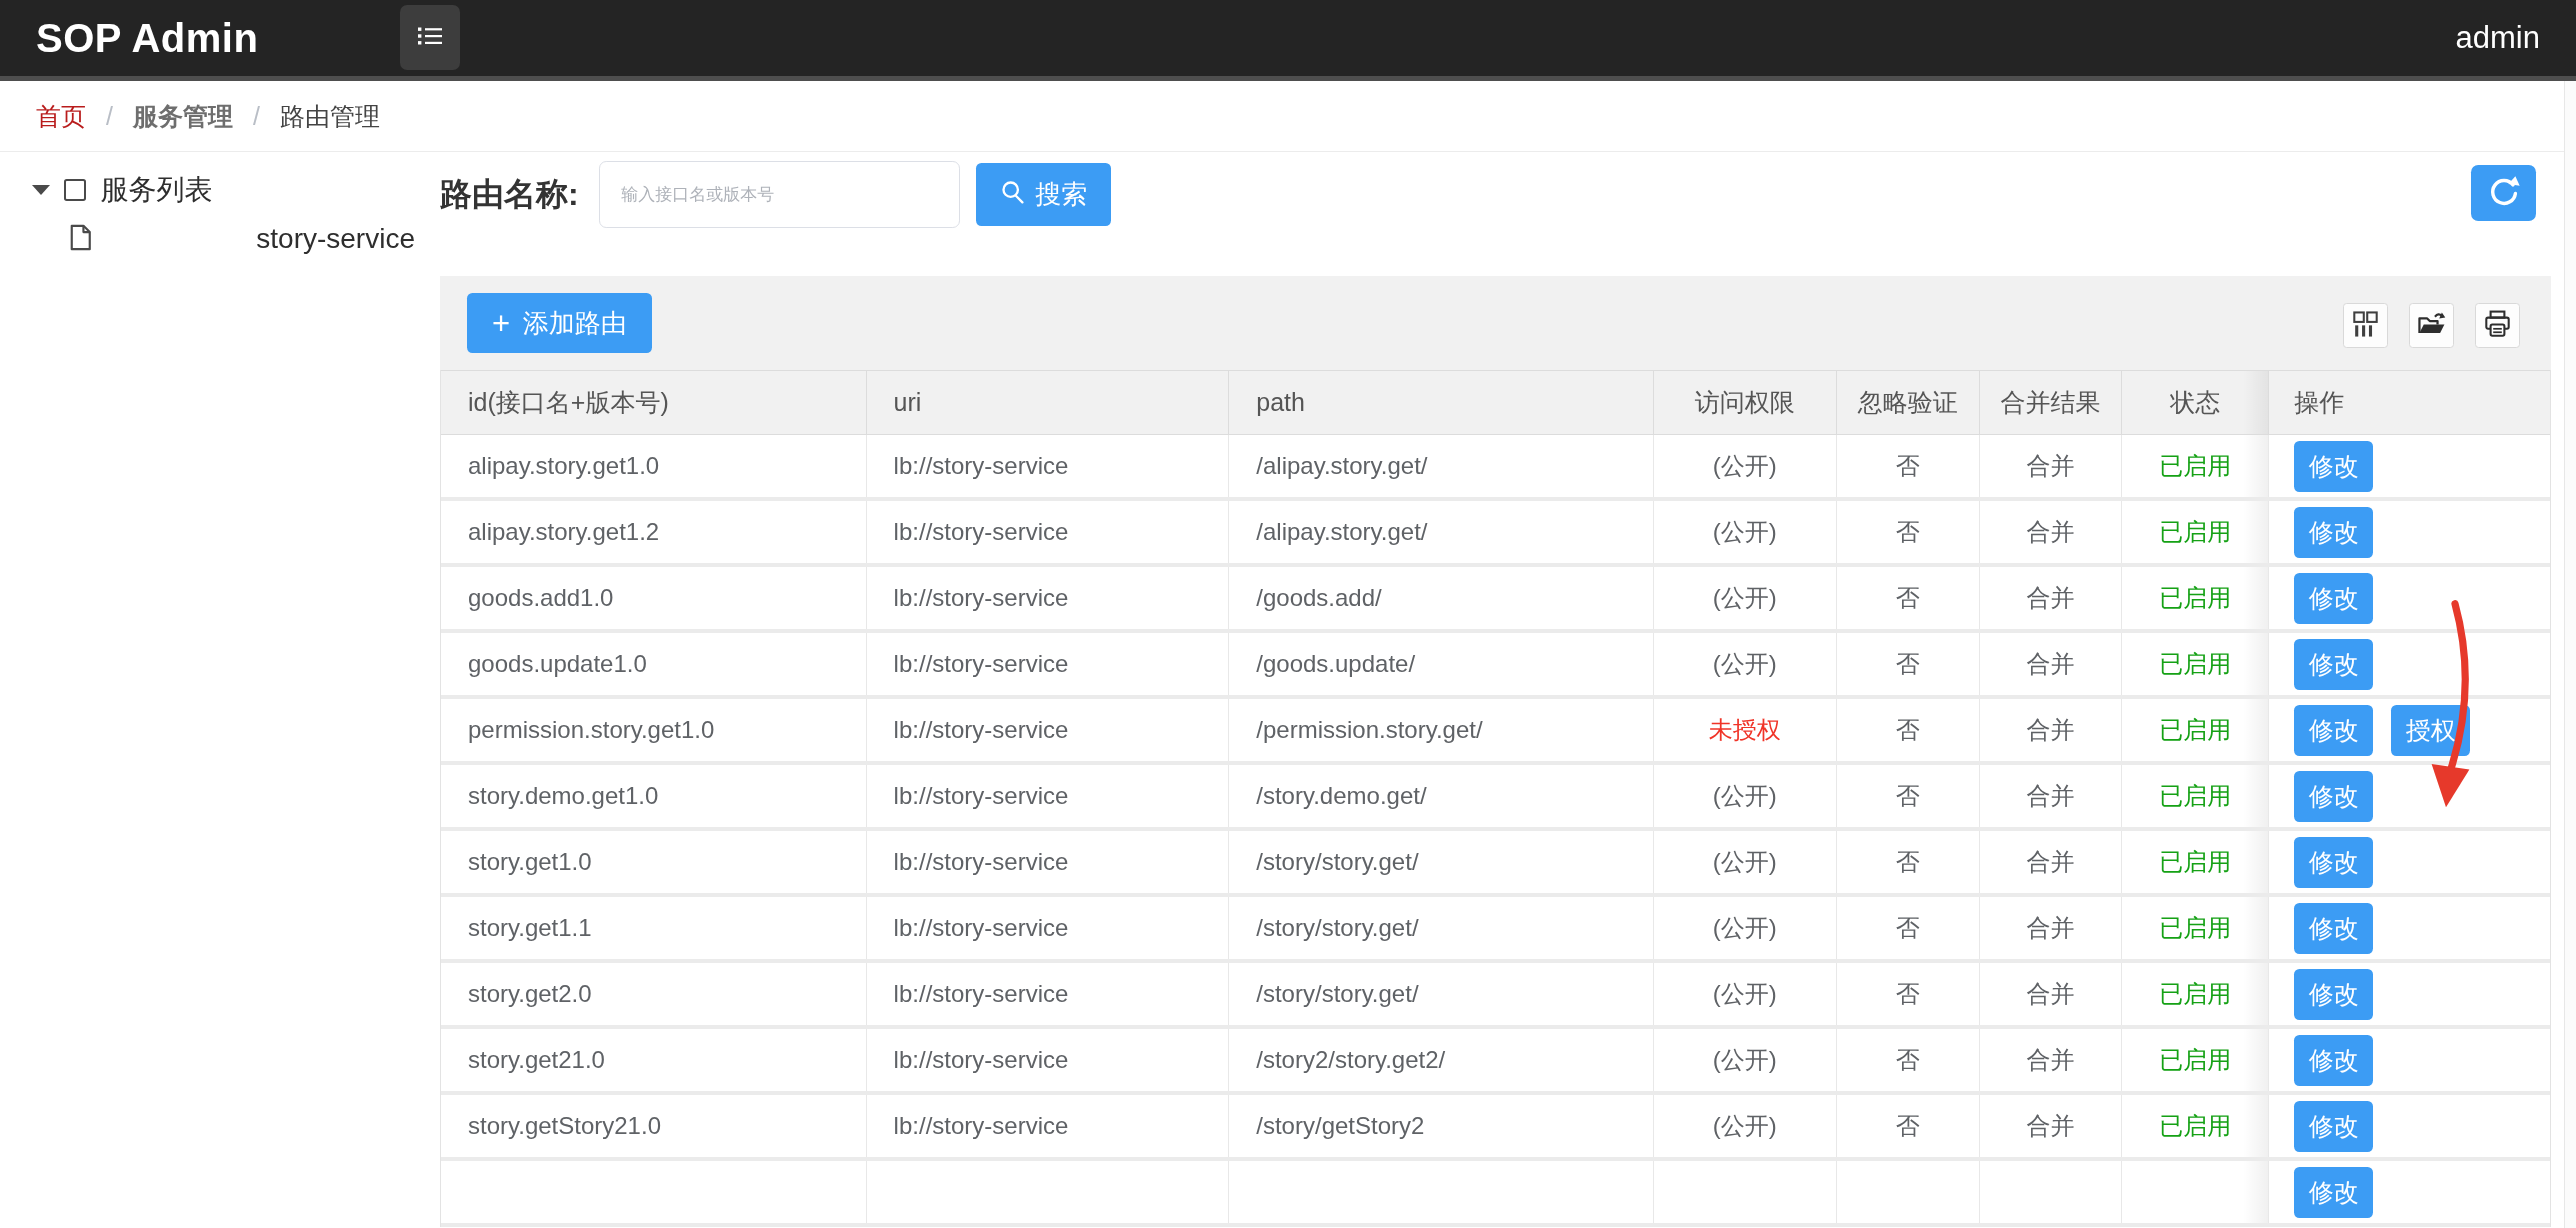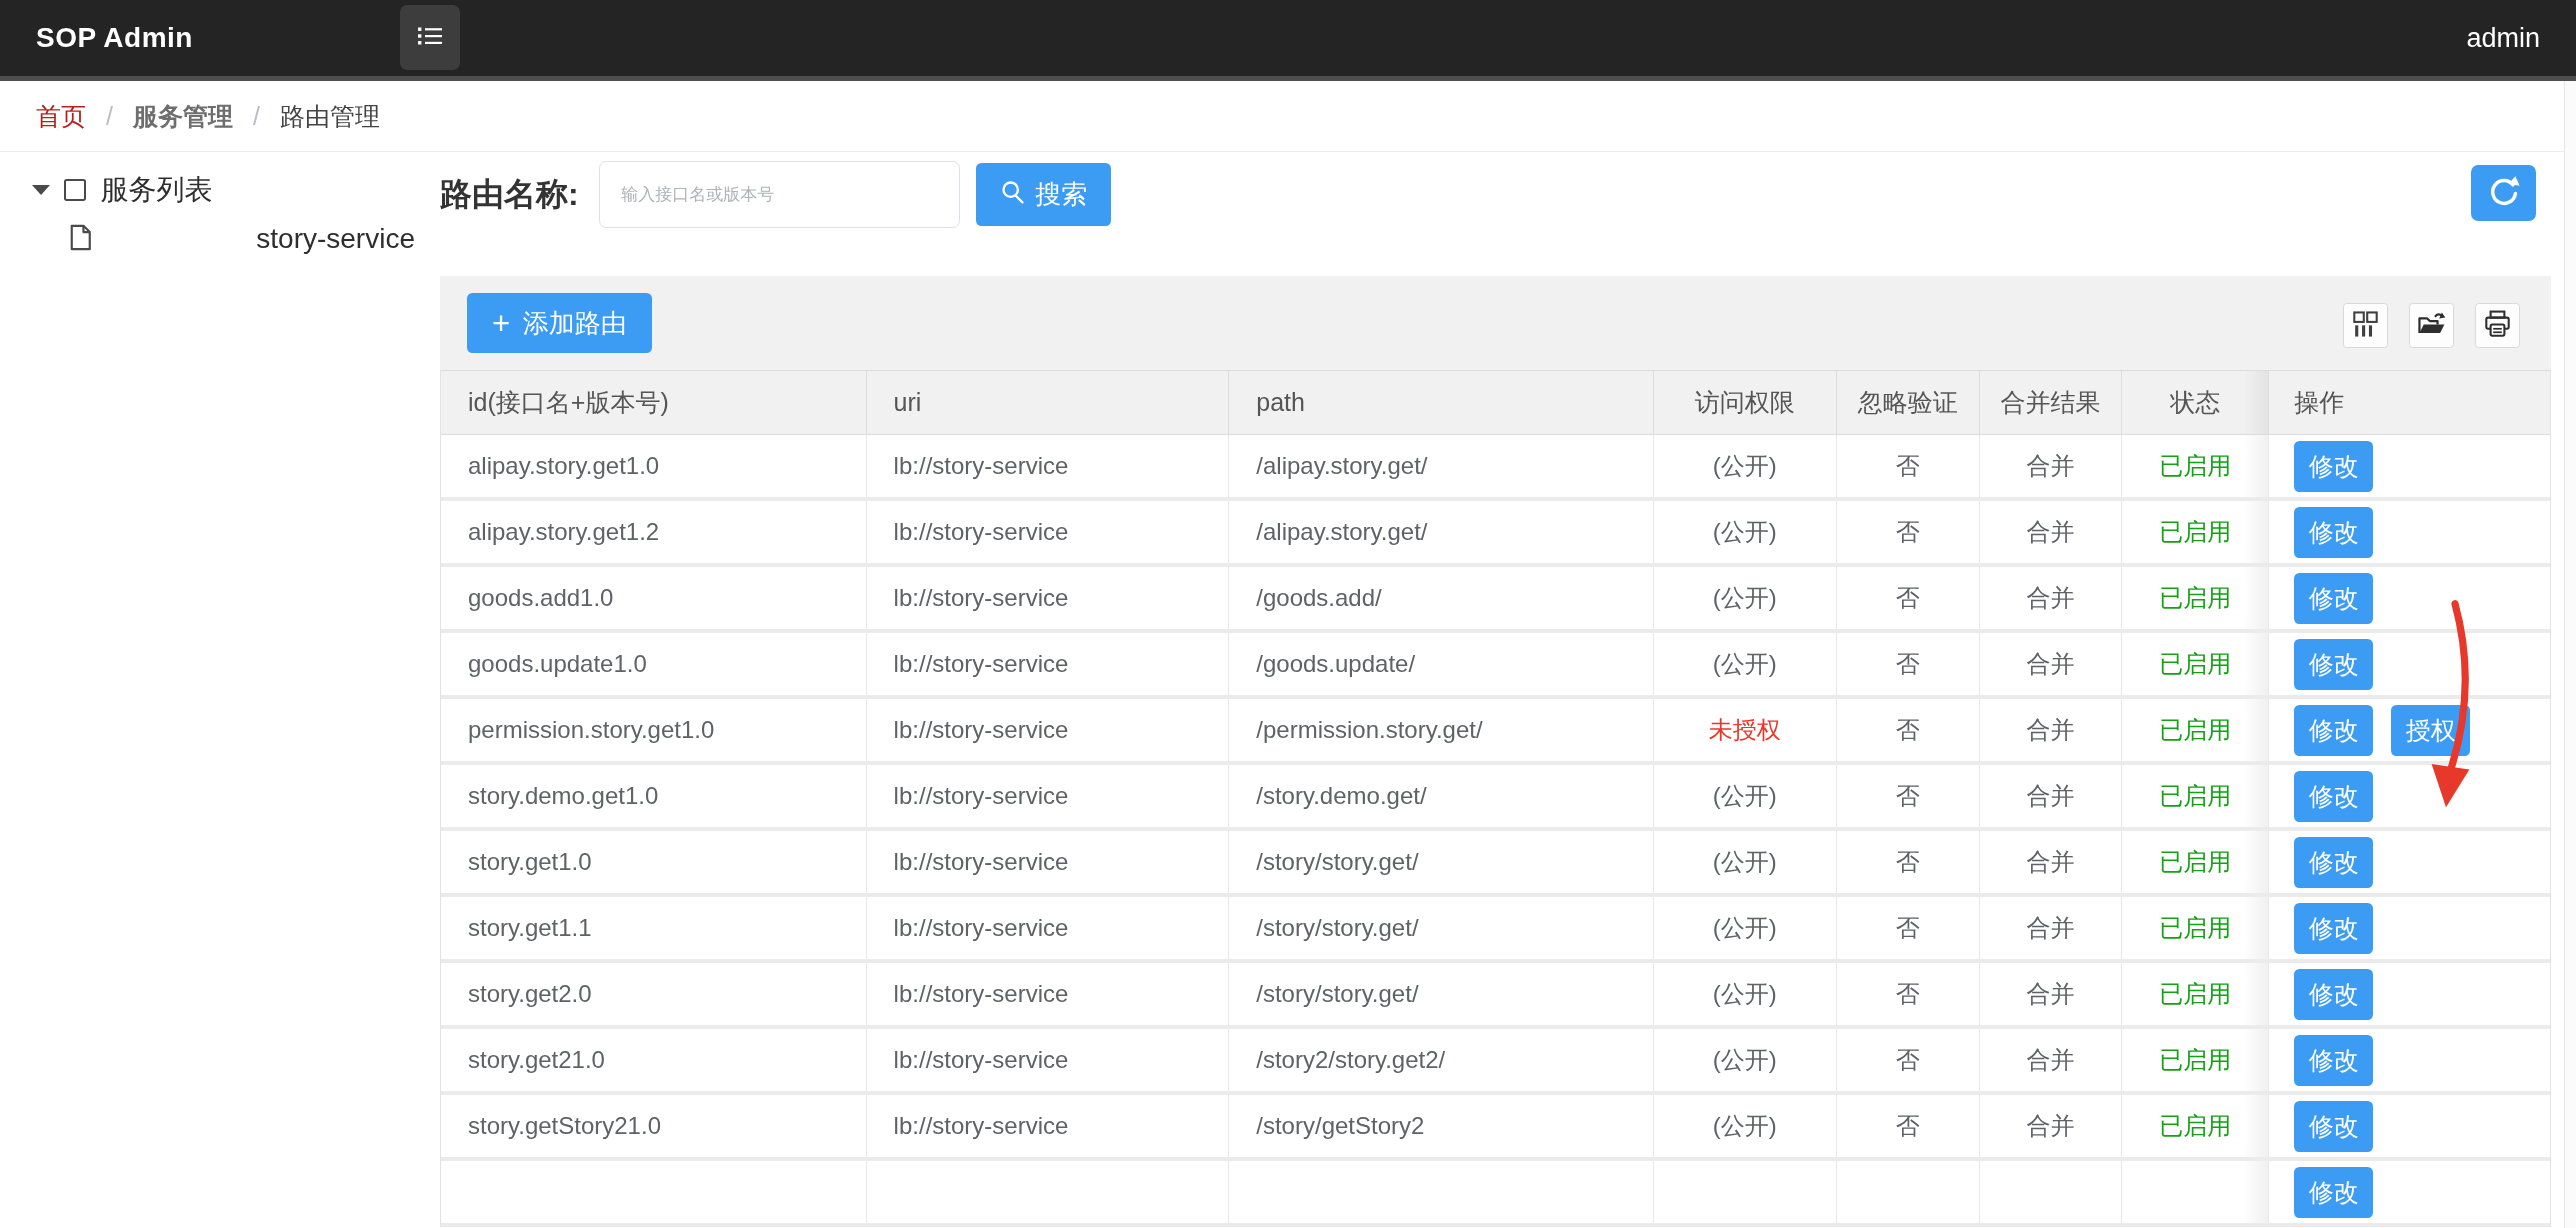--- a/index.html
+++ b/index.html
@@ -6,26 +6,26 @@
   html,body { width:2576px; height:1228px; overflow:hidden; background:#fff;
               font-family:"Liberation Sans", sans-serif; }
   body { position:relative; }
 
   
   .app-header { position:absolute; left:0; top:0; width:2576px; height:76px;
                 background:var(--header-bg,#242424); z-index:30; }
   .hdr-strip  { position:absolute; left:0; top:76px; width:2576px; height:4.5px;
                 background:#4e4e4e; z-index:30; }
   .app-title  { position:absolute; left:36px; top:0; height:64px; line-height:76px;
-                color:#fff; font-size:28px; font-weight:600; letter-spacing:0.5px; }
+                color:#fff; font-size:40px; font-weight:600; letter-spacing:0.5px; }
   .burger-btn { position:absolute; left:400px; top:5.4px; width:60px; height:65px;
                 background:#3d3d3d; border:none; border-radius:7.2px; cursor:pointer;
                 display:flex; align-items:center; justify-content:center; }
   .hdr-user   { position:absolute; right:36px; top:0; height:76px; line-height:76px;
-                color:#fff; font-size:27px; }
+                color:#fff; font-size:31px; }
 
   
   .crumb-bar  { position:absolute; left:0; top:80px; width:2576px; height:72px;
                 background:#fff; border-bottom:1.8px solid #ececec; }
   .crumbs     { position:absolute; left:36px; top:0; height:72px; display:flex;
                 align-items:center; gap:20px; font-size:25px; }
   .crumb-a    { color:#b91c1c; cursor:pointer;font-family:Liberation Mono, monospace; }
   .crumb-b    { color:#6e6e6e; cursor:pointer;font-weight:bold; }
   .crumb-cur  { color:#444; }
   .crumb-sep  { color:#b9bec6; }

